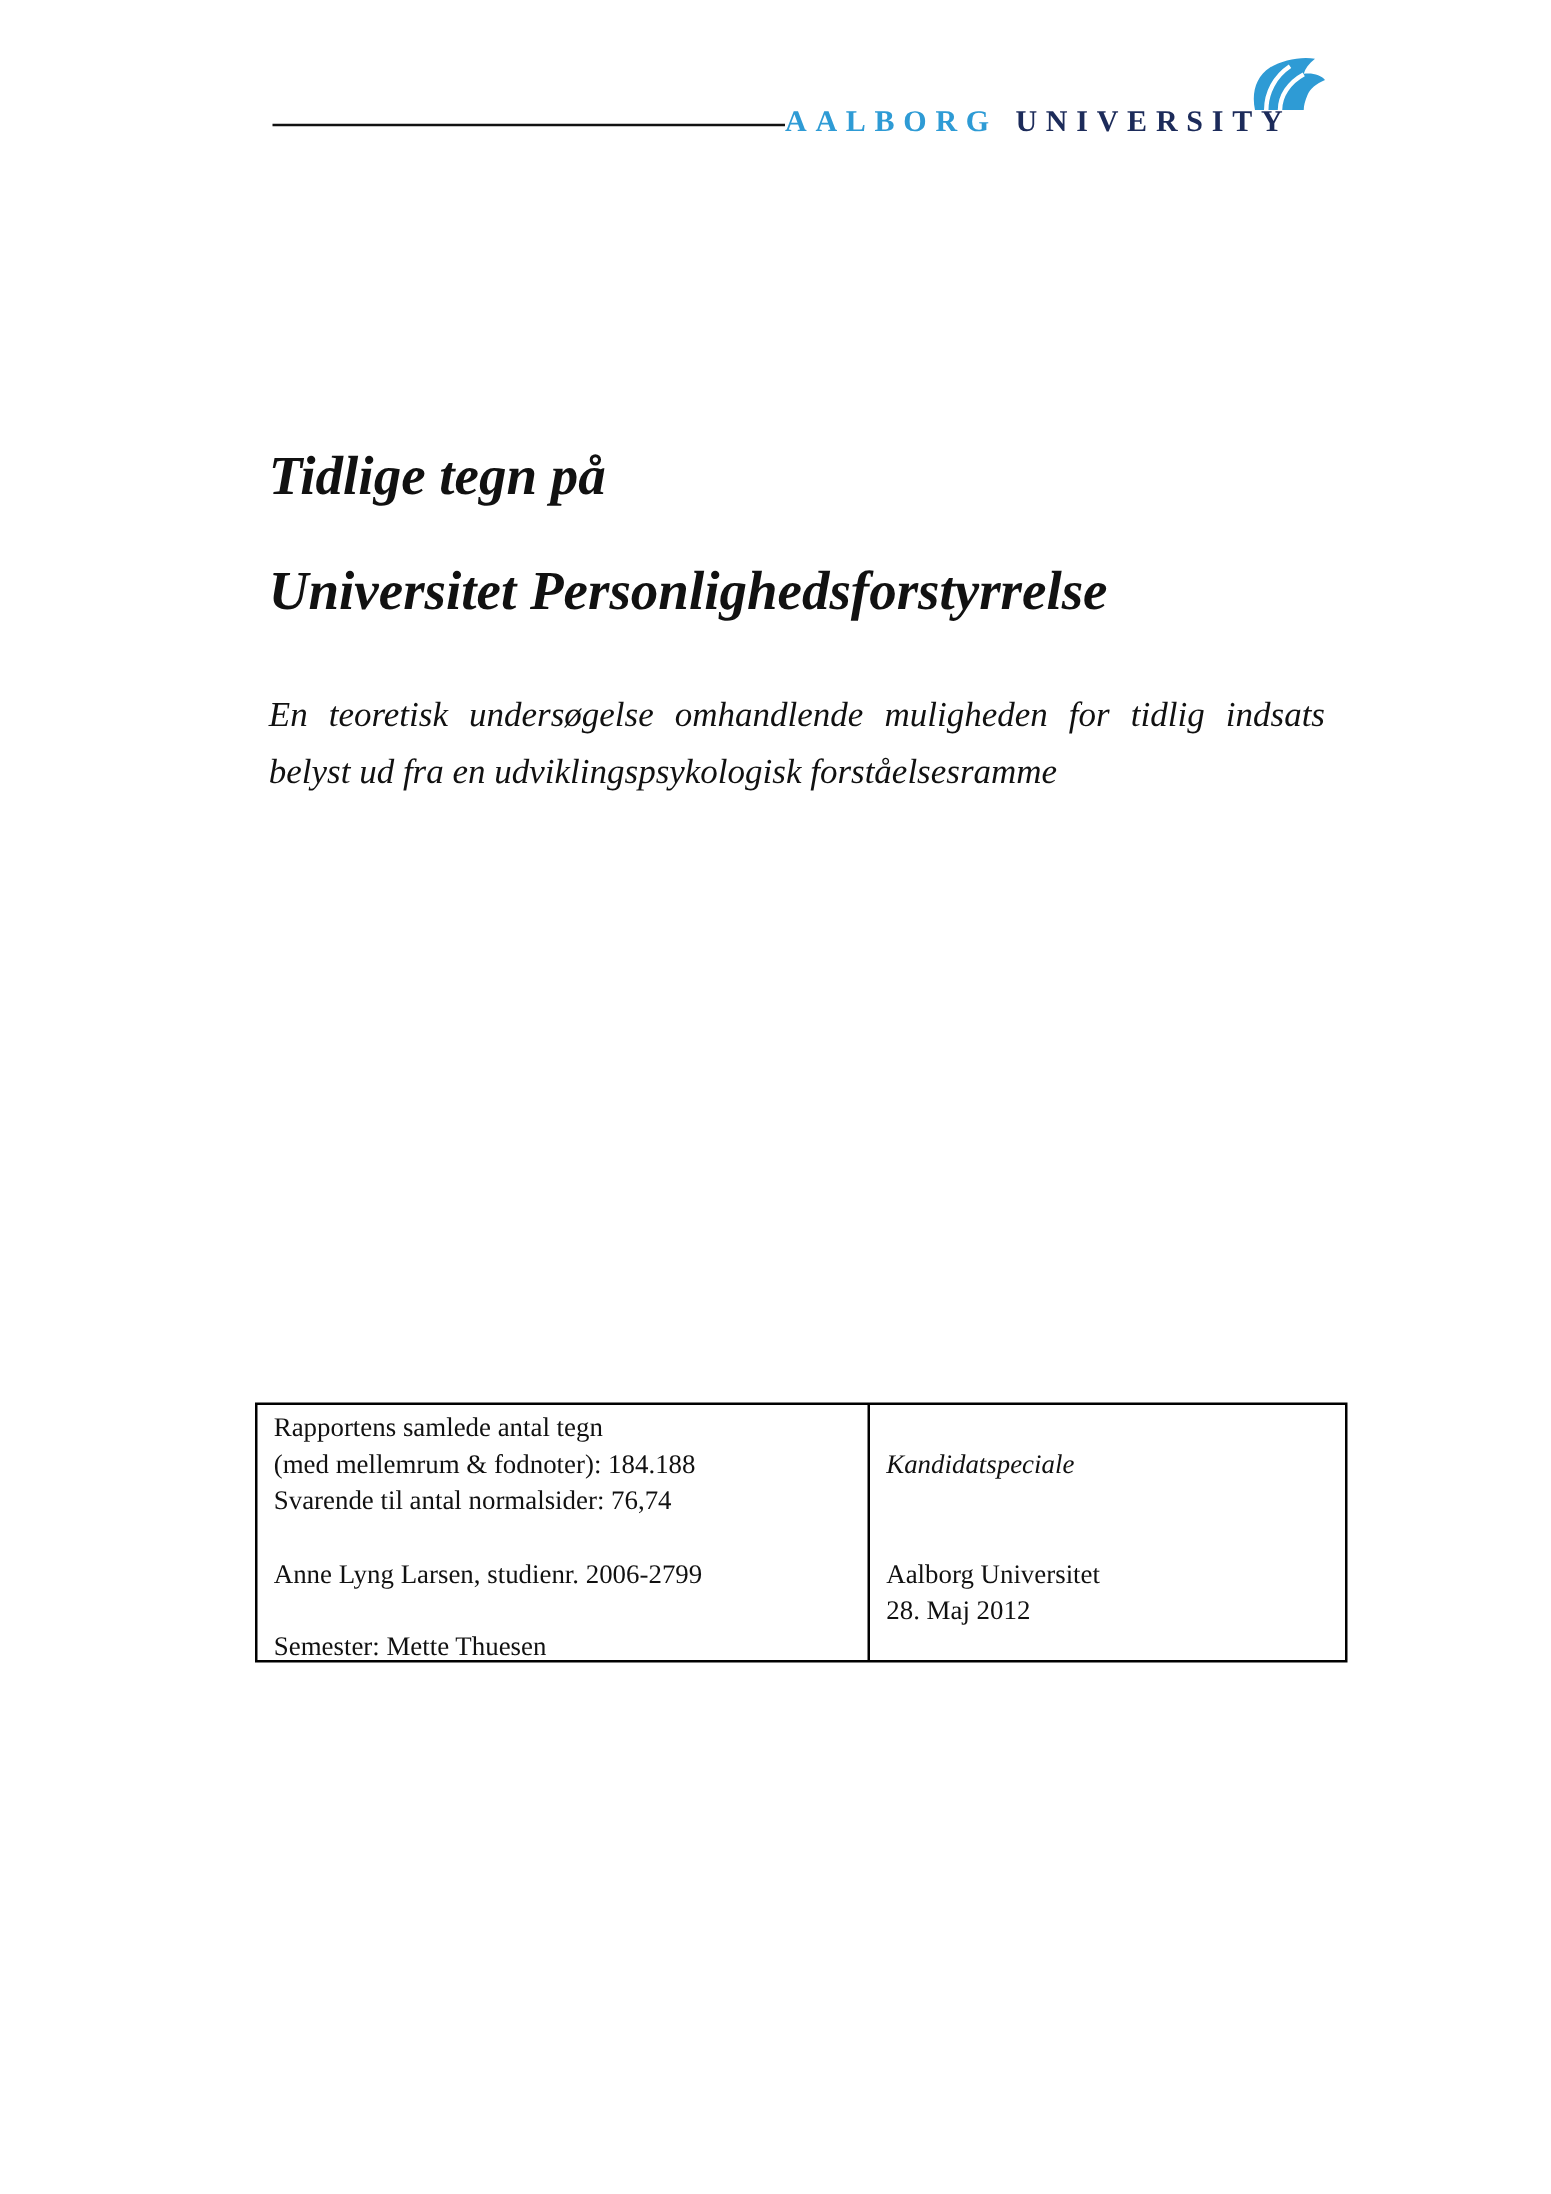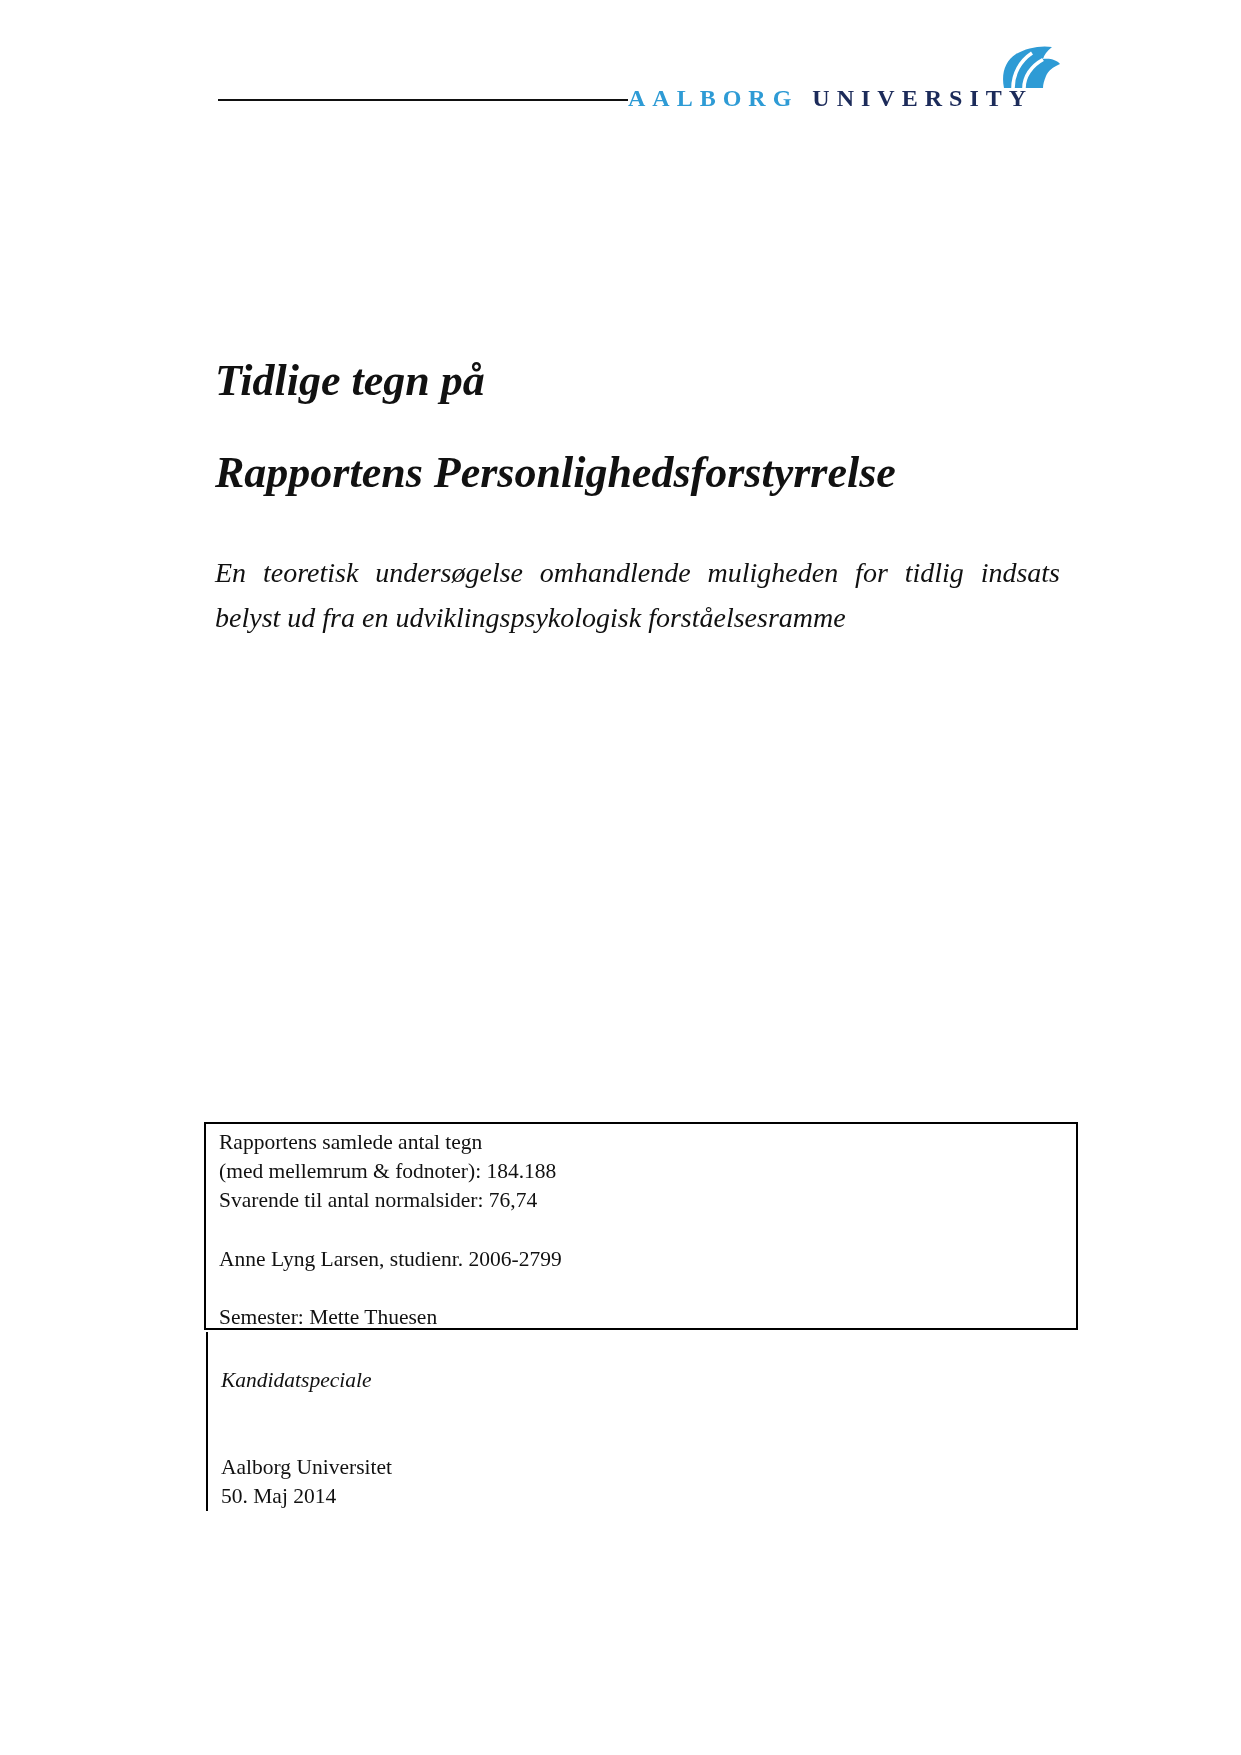--- a/index.html
+++ b/index.html
@@ -66,21 +66,20 @@
 
   
   .info-table {
     position: absolute;
     left: 204px; top: 1122px;
     width: 874px; height: 208px;
     border: 2px solid #000000;
     box-sizing: border-box;
     display: flex;
     font-size: 21.5px;
-    flex-direction: column;
   }
   .info-cell {
     box-sizing: border-box;
     padding: 4px 10px 0 13px;
   }
   .info-cell.left  { width: 488px; }
   .info-cell.right { flex: 1; border-left: 2px solid #000000; }
   .cell-line {
     height: 29.2px;
     line-height: 29.2px;
@@ -101,38 +100,38 @@
              C54 12 61 14 64 18 C57 21 52 25 50 30 C48 35 47 38 47 42 Z" fill="#2E9BD5"></path>
     <path d="M17 42 C17 28 24 15 36 7" stroke="#ffffff" stroke-width="3.6" fill="none"></path>
     <path d="M28 42 C28 31 35 20 47 13.5" stroke="#ffffff" stroke-width="3.6" fill="none"></path>
   </svg>
 
   <div class="wordmark">
     <span id="wm-primary" style="color: rgb(46, 155, 213);">AALBORG</span><span class="gap"></span><span id="wm-secondary" style="color: rgb(28, 43, 90);">UNIVERSITY</span>
   </div>
 
   <div class="title-line l1">Tidlige tegn på</div>
-  <div class="title-line l2">Rapportens Personlighedsforstyrrelse</div>
+  <div class="title-line l2">Universitet Personlighedsforstyrrelse</div>
 
   <div class="subtitle-line l1">En teoretisk undersøgelse omhandlende muligheden for tidlig indsats</div>
   <div class="subtitle-line l2">belyst ud fra en udviklingspsykologisk forståelsesramme</div>
 
   <div class="info-table">
     <div class="info-cell left">
       <div class="cell-line">Rapportens samlede antal tegn</div>
       <div class="cell-line">(med mellemrum &amp; fodnoter): 184.188</div>
       <div class="cell-line">Svarende til antal normalsider: 76,74</div>
       <div class="cell-line"></div>
       <div class="cell-line">Anne Lyng Larsen, studienr. 2006-2799</div>
       <div class="cell-line"></div>
       <div class="cell-line">Semester: Mette Thuesen</div>
     </div>
     <div class="info-cell right">
       <div class="cell-line"></div>
       <div class="cell-line italic">Kandidatspeciale</div>
       <div class="cell-line"></div>
       <div class="cell-line"></div>
       <div class="cell-line">Aalborg Universitet</div>
-      <div class="cell-line">50. Maj 2014</div>
+      <div class="cell-line">28. Maj 2012</div>
     </div>
   </div>
 
 </div>
 
 </body></html>

